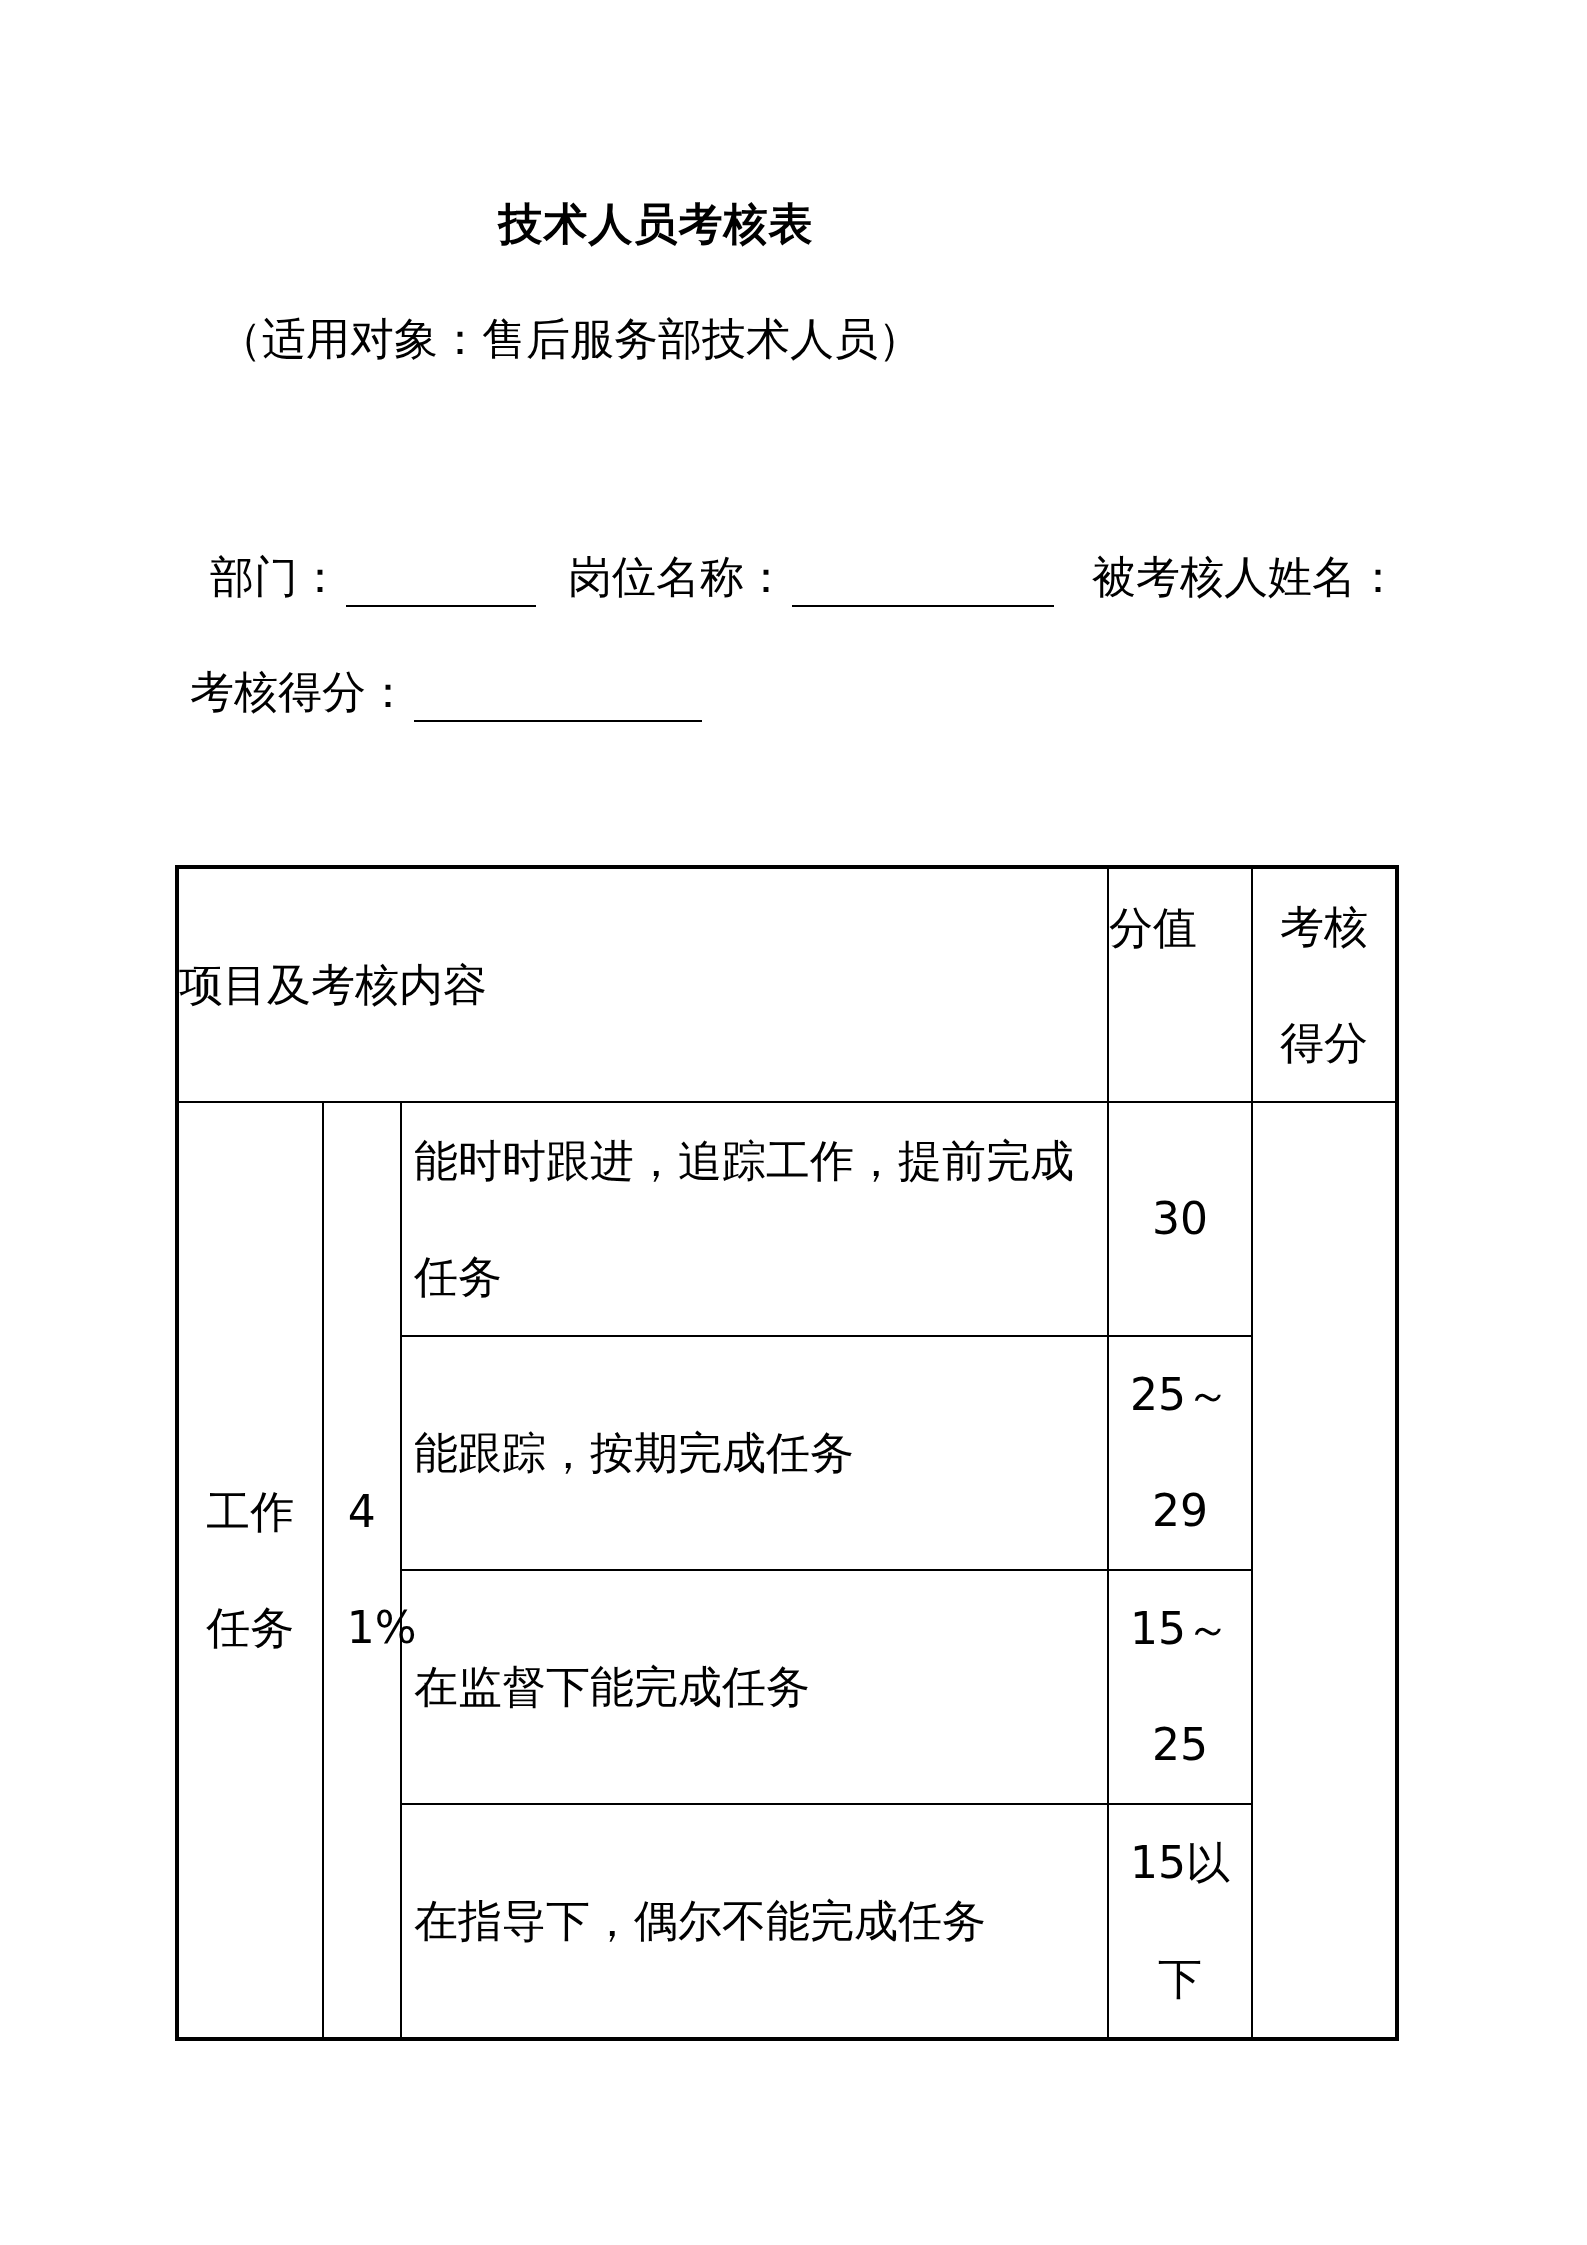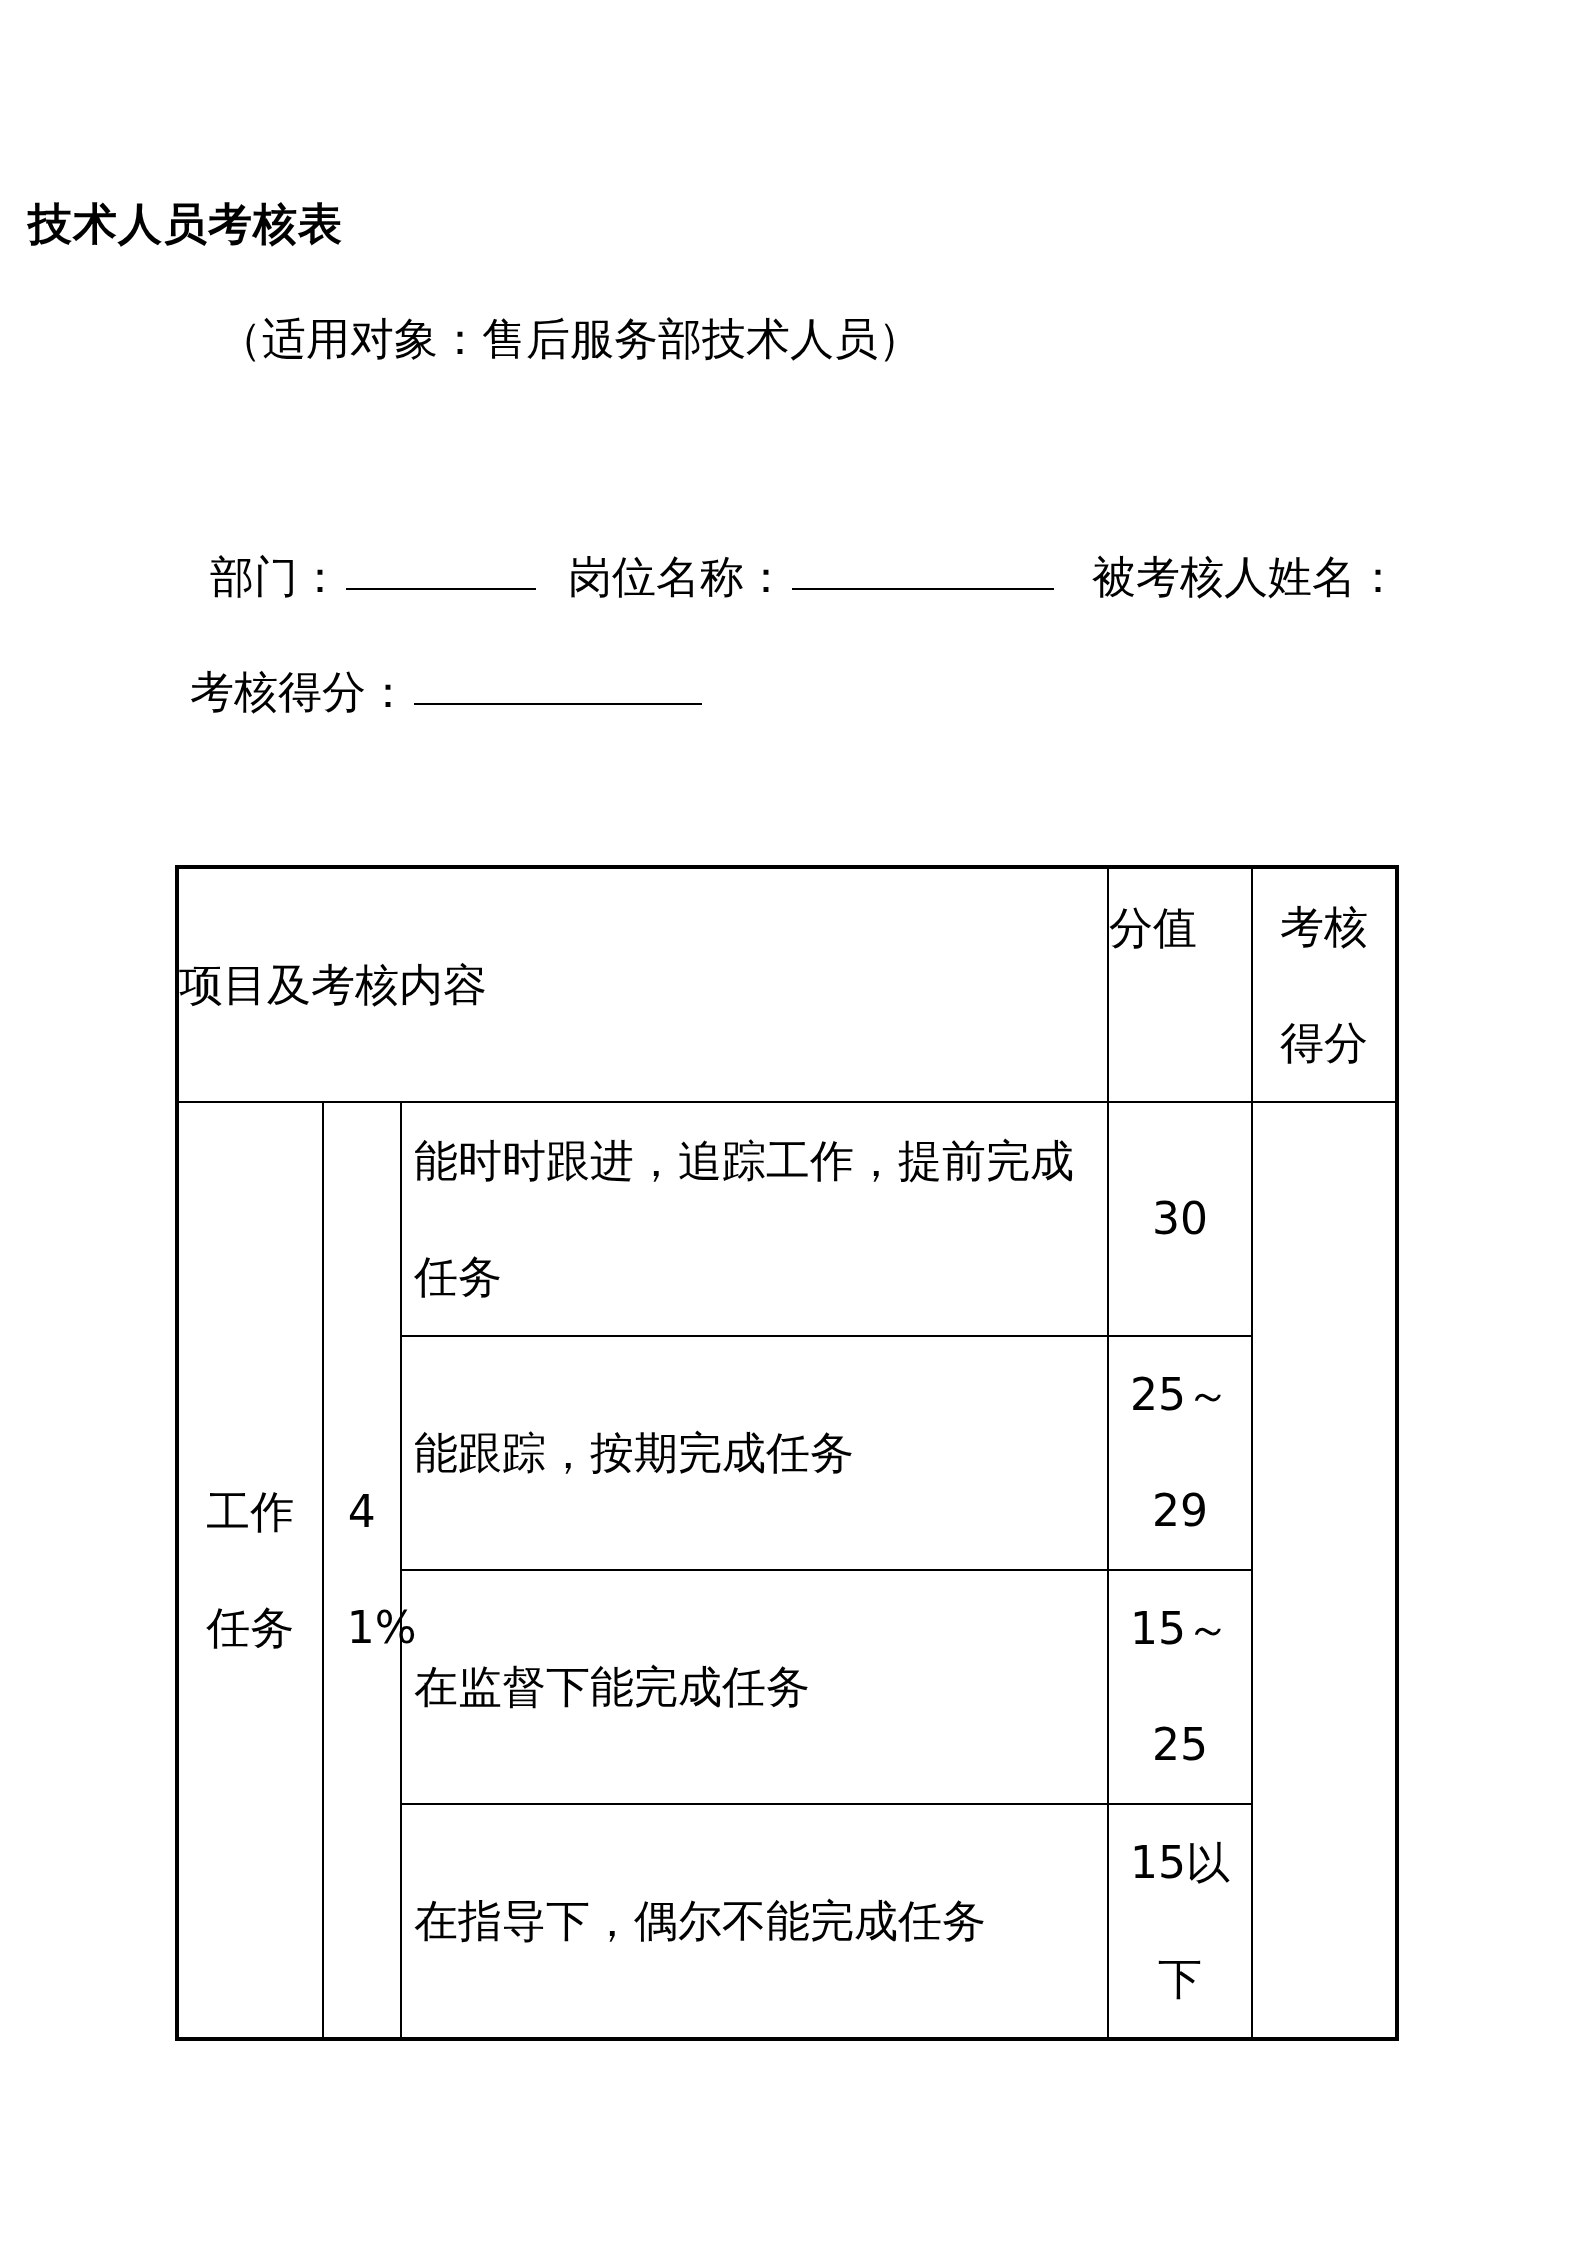--- a/index.html
+++ b/index.html
@@ -1,19 +1,19 @@
 <!DOCTYPE html>
 <html><head>
 <meta charset="utf-8">
 <style>
   html,body{margin:0;padding:0;background:#fff;}
   body{width:1587px;height:2245px;position:relative;font-family:"DejaVu Sans",sans-serif;color:#000;overflow:hidden;}
-  .title{position:absolute;top:195px;left:0;width:1312px;font-size:44px;font-weight:bold;letter-spacing:1px;padding-left:28px;}
+  .title{position:absolute;top:195px;left:0;width:1312px;text-align:center;font-size:44px;font-weight:bold;letter-spacing:1px;}
   .subtitle{position:absolute;top:310px;left:218px;font-size:44px;}
-  .field{position:absolute;font-size:44px;white-space:nowrap;display:flex;}
+  .field{position:absolute;font-size:44px;white-space:nowrap;display:flex;align-items:flex-end;}
   .blank{display:inline-block;border-bottom:2px solid #000;height:40px;margin-left:4px;}
   table{position:absolute;left:175px;top:865px;border-collapse:collapse;border:4px solid #000;font-size:44px;}
   td{border:2px solid #000;padding:0;vertical-align:middle;}
   .hdr{height:228px;}
   .hdr-item{width:928px;text-align:left;}
   .hdr-score{width:142px;vertical-align:top;padding-top:30px;}
   .hdr-result{width:142px;text-align:center;line-height:116px;}
   .row{height:231px;}
   .cat{width:142px;text-align:center;line-height:116px;}
   .pct{width:76px;text-align:center;line-height:116px;}

